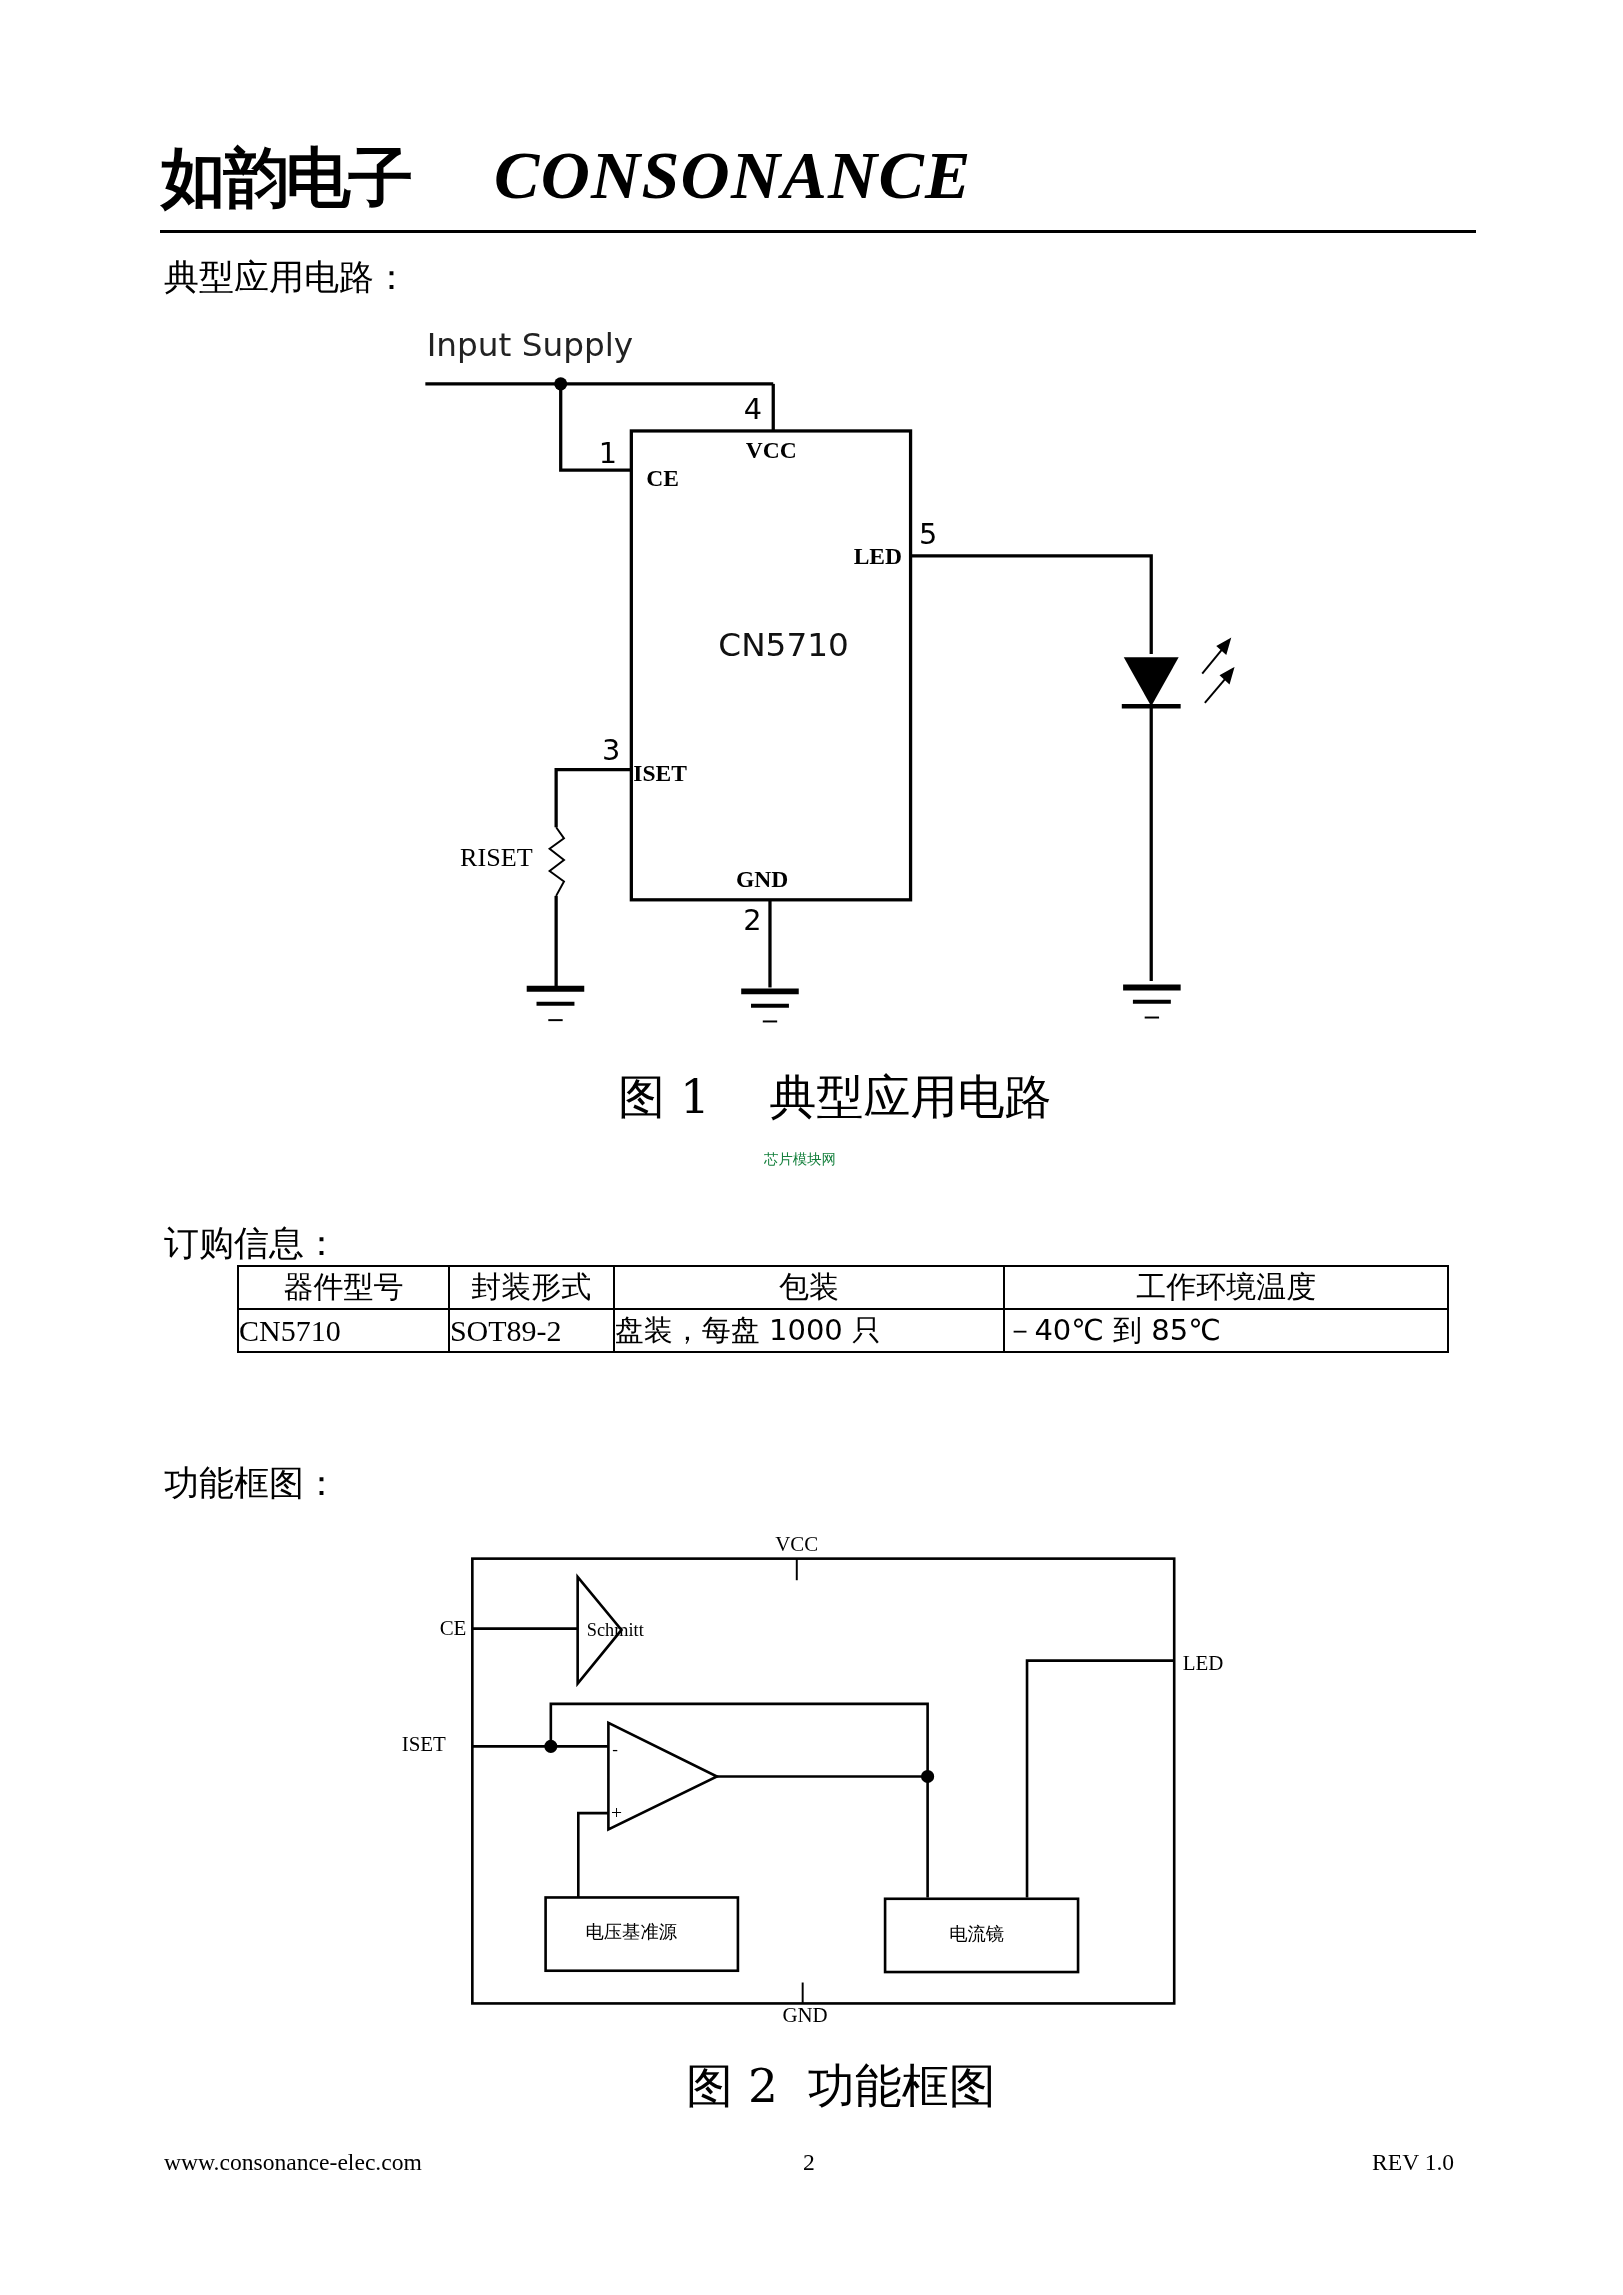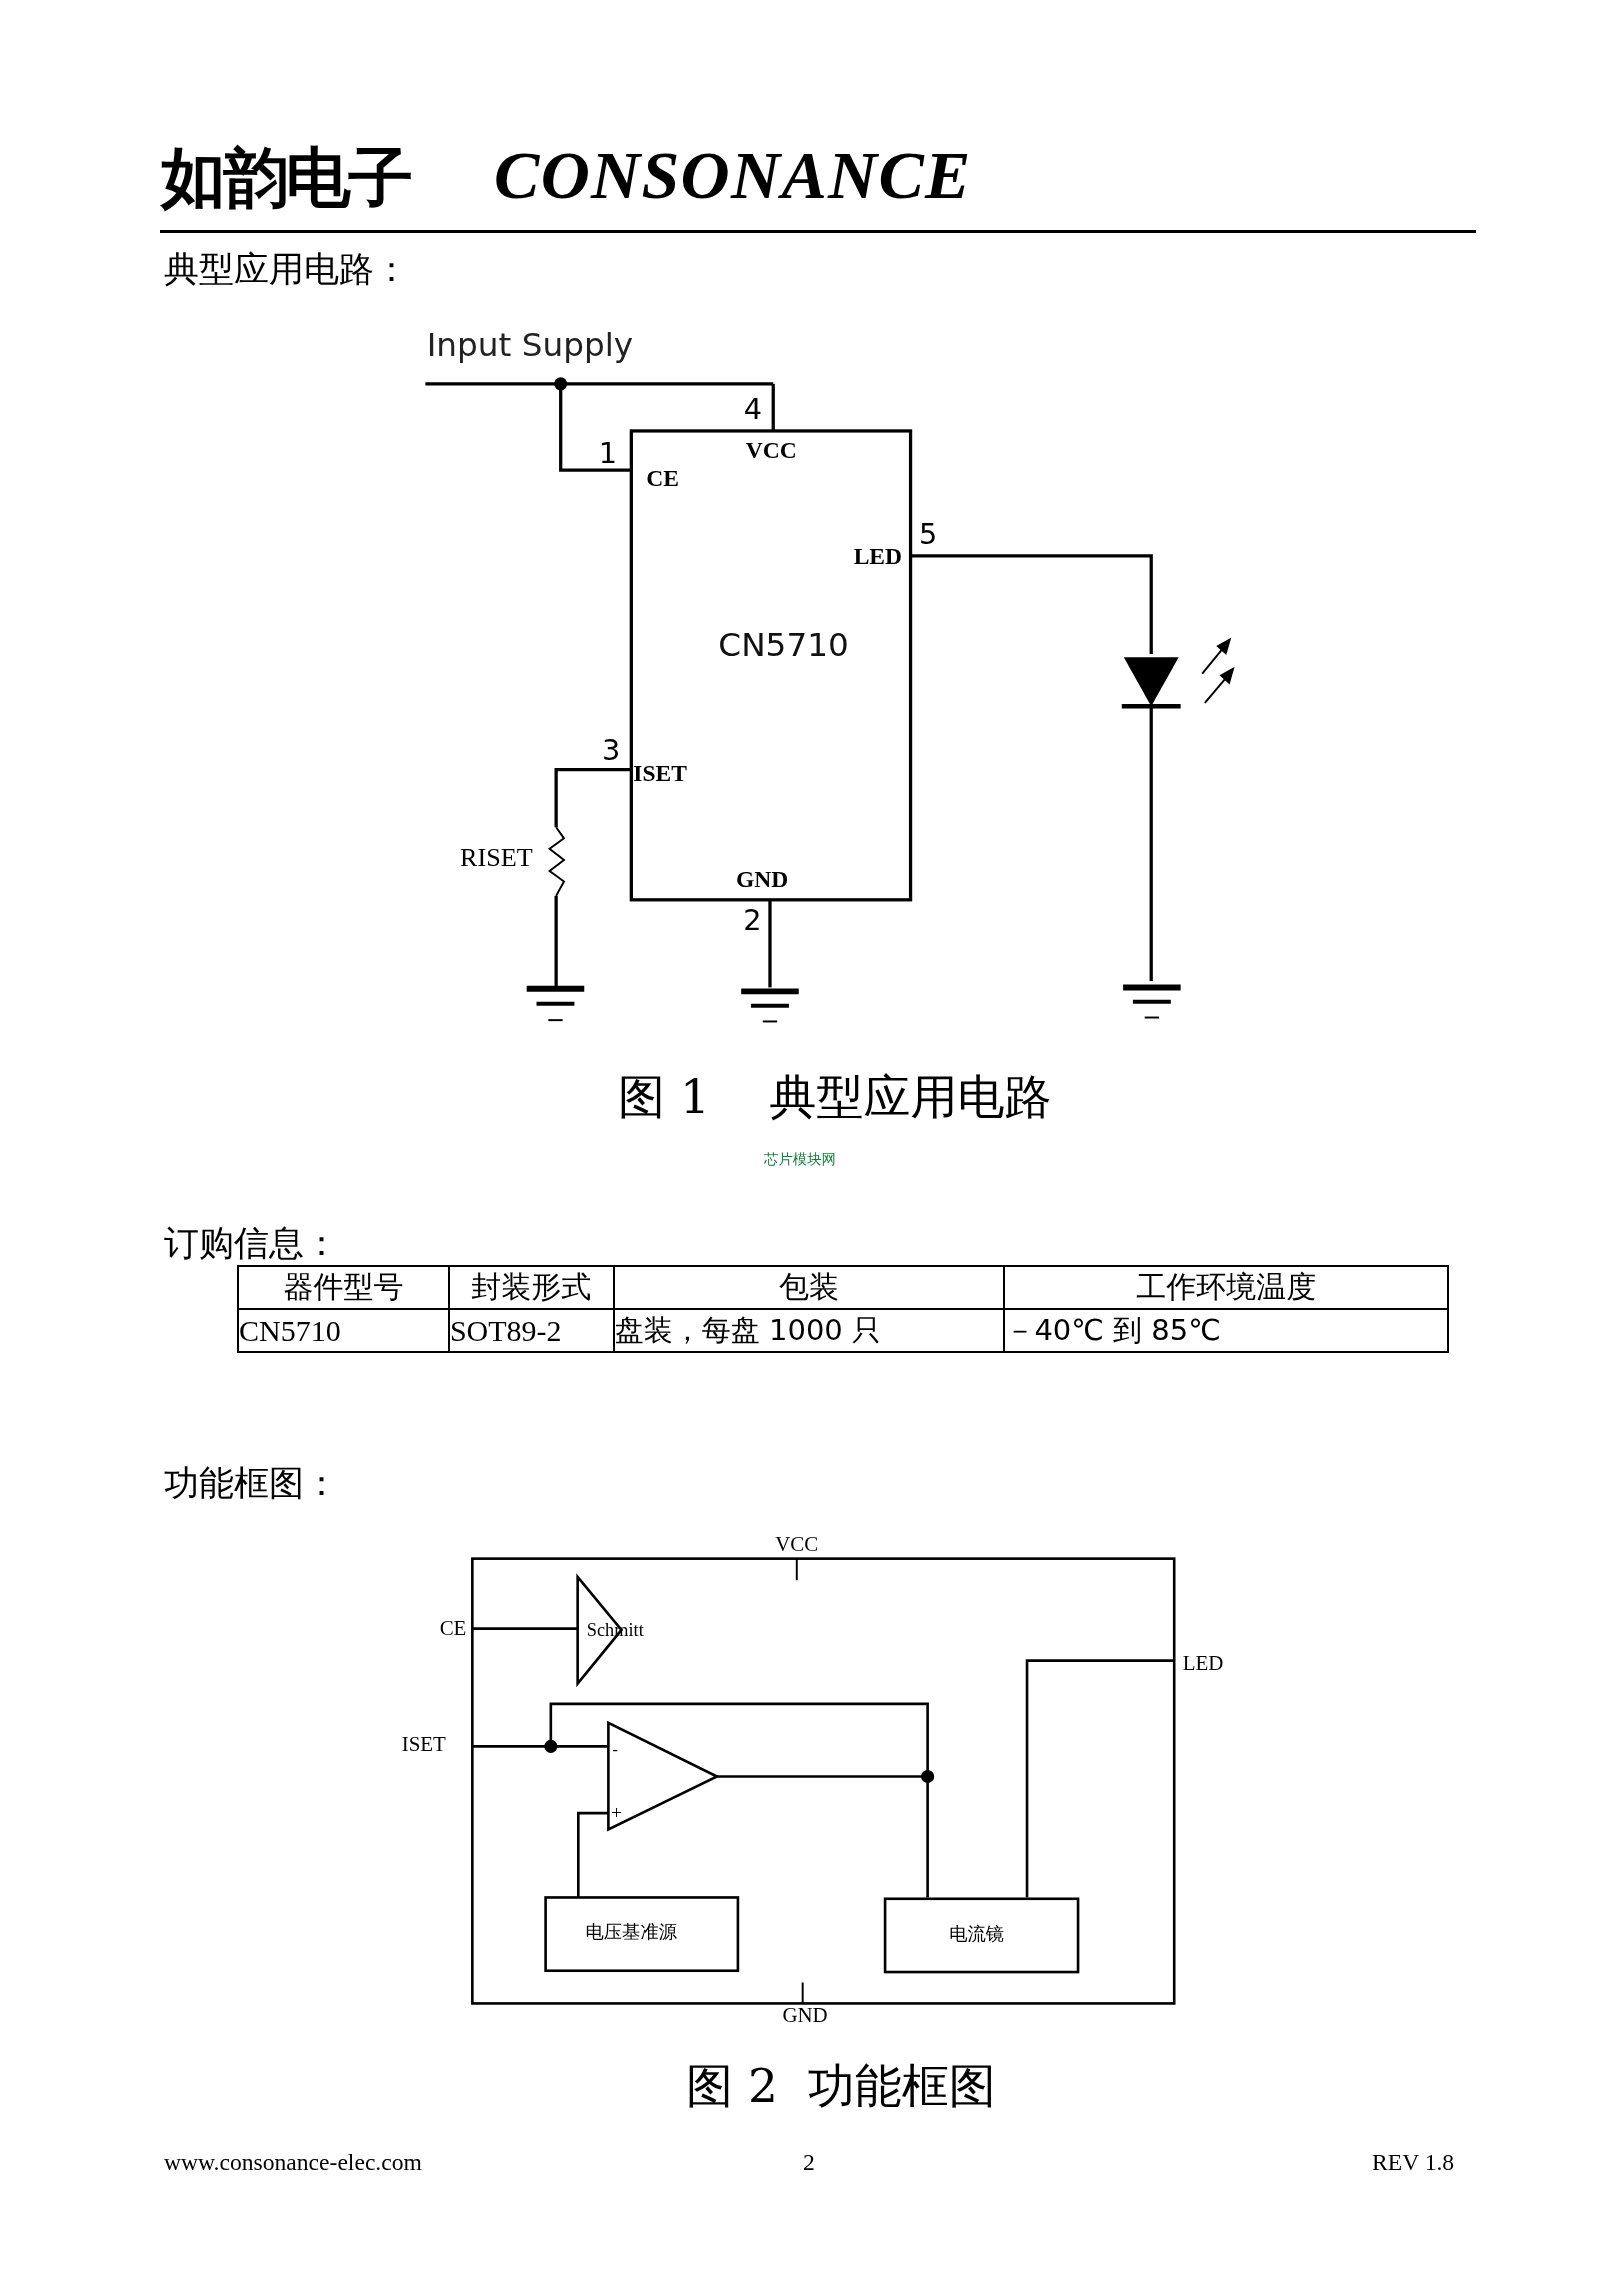--- a/index.html
+++ b/index.html
@@ -19,21 +19,21 @@
   .footer { top:2149px; font-size:23.6px; }
   svg text { font-family:"Liberation Serif", serif; }
 </style>
 </head>
 <body>
 
 <div class="abs brand-cn">如韵电子</div>
 <div class="abs brand-en">CONSONANCE</div>
 <div class="abs rule"></div>
 
-<div class="abs section-title" style="top:246px;">典型应用电路：</div>
+<div class="abs section-title" style="top:254px;">典型应用电路：</div>
 
 <svg class="abs" style="left:0;top:0;" width="1623" height="1079" viewBox="0 0 2481 1650">
   <g stroke="#000" stroke-width="5" fill="none">
 
     <line x1="650" y1="587" x2="1182" y2="587"></line>
     <line x1="1182" y1="587" x2="1182" y2="659"></line>
 
     <polyline points="857,587 857,719 965,719"></polyline>
 
     <rect x="965" y="659" width="427" height="717"></rect>
@@ -151,14 +151,14 @@
   <text x="934" y="480" font-size="30">+</text>
   <text x="895" y="662" font-size="28" style="font-family:'DejaVu Sans',sans-serif;">电压基准源</text>
   <text x="1451" y="665" font-size="28" style="font-family:'DejaVu Sans',sans-serif;">电流镜</text>
   <text x="1196" y="790" font-size="32">GND</text>
 </svg>
 
 <div class="abs caption" style="left:686px;top:2055px;">图 2  功能框图</div>
 
 <div class="abs footer" style="left:164px;">www.consonance-elec.com</div>
 <div class="abs footer" style="left:803px;">2</div>
-<div class="abs footer" style="left:1372px;">REV 1.8</div>
+<div class="abs footer" style="left:1372px;">REV 1.0</div>
 
 
 </body></html>

